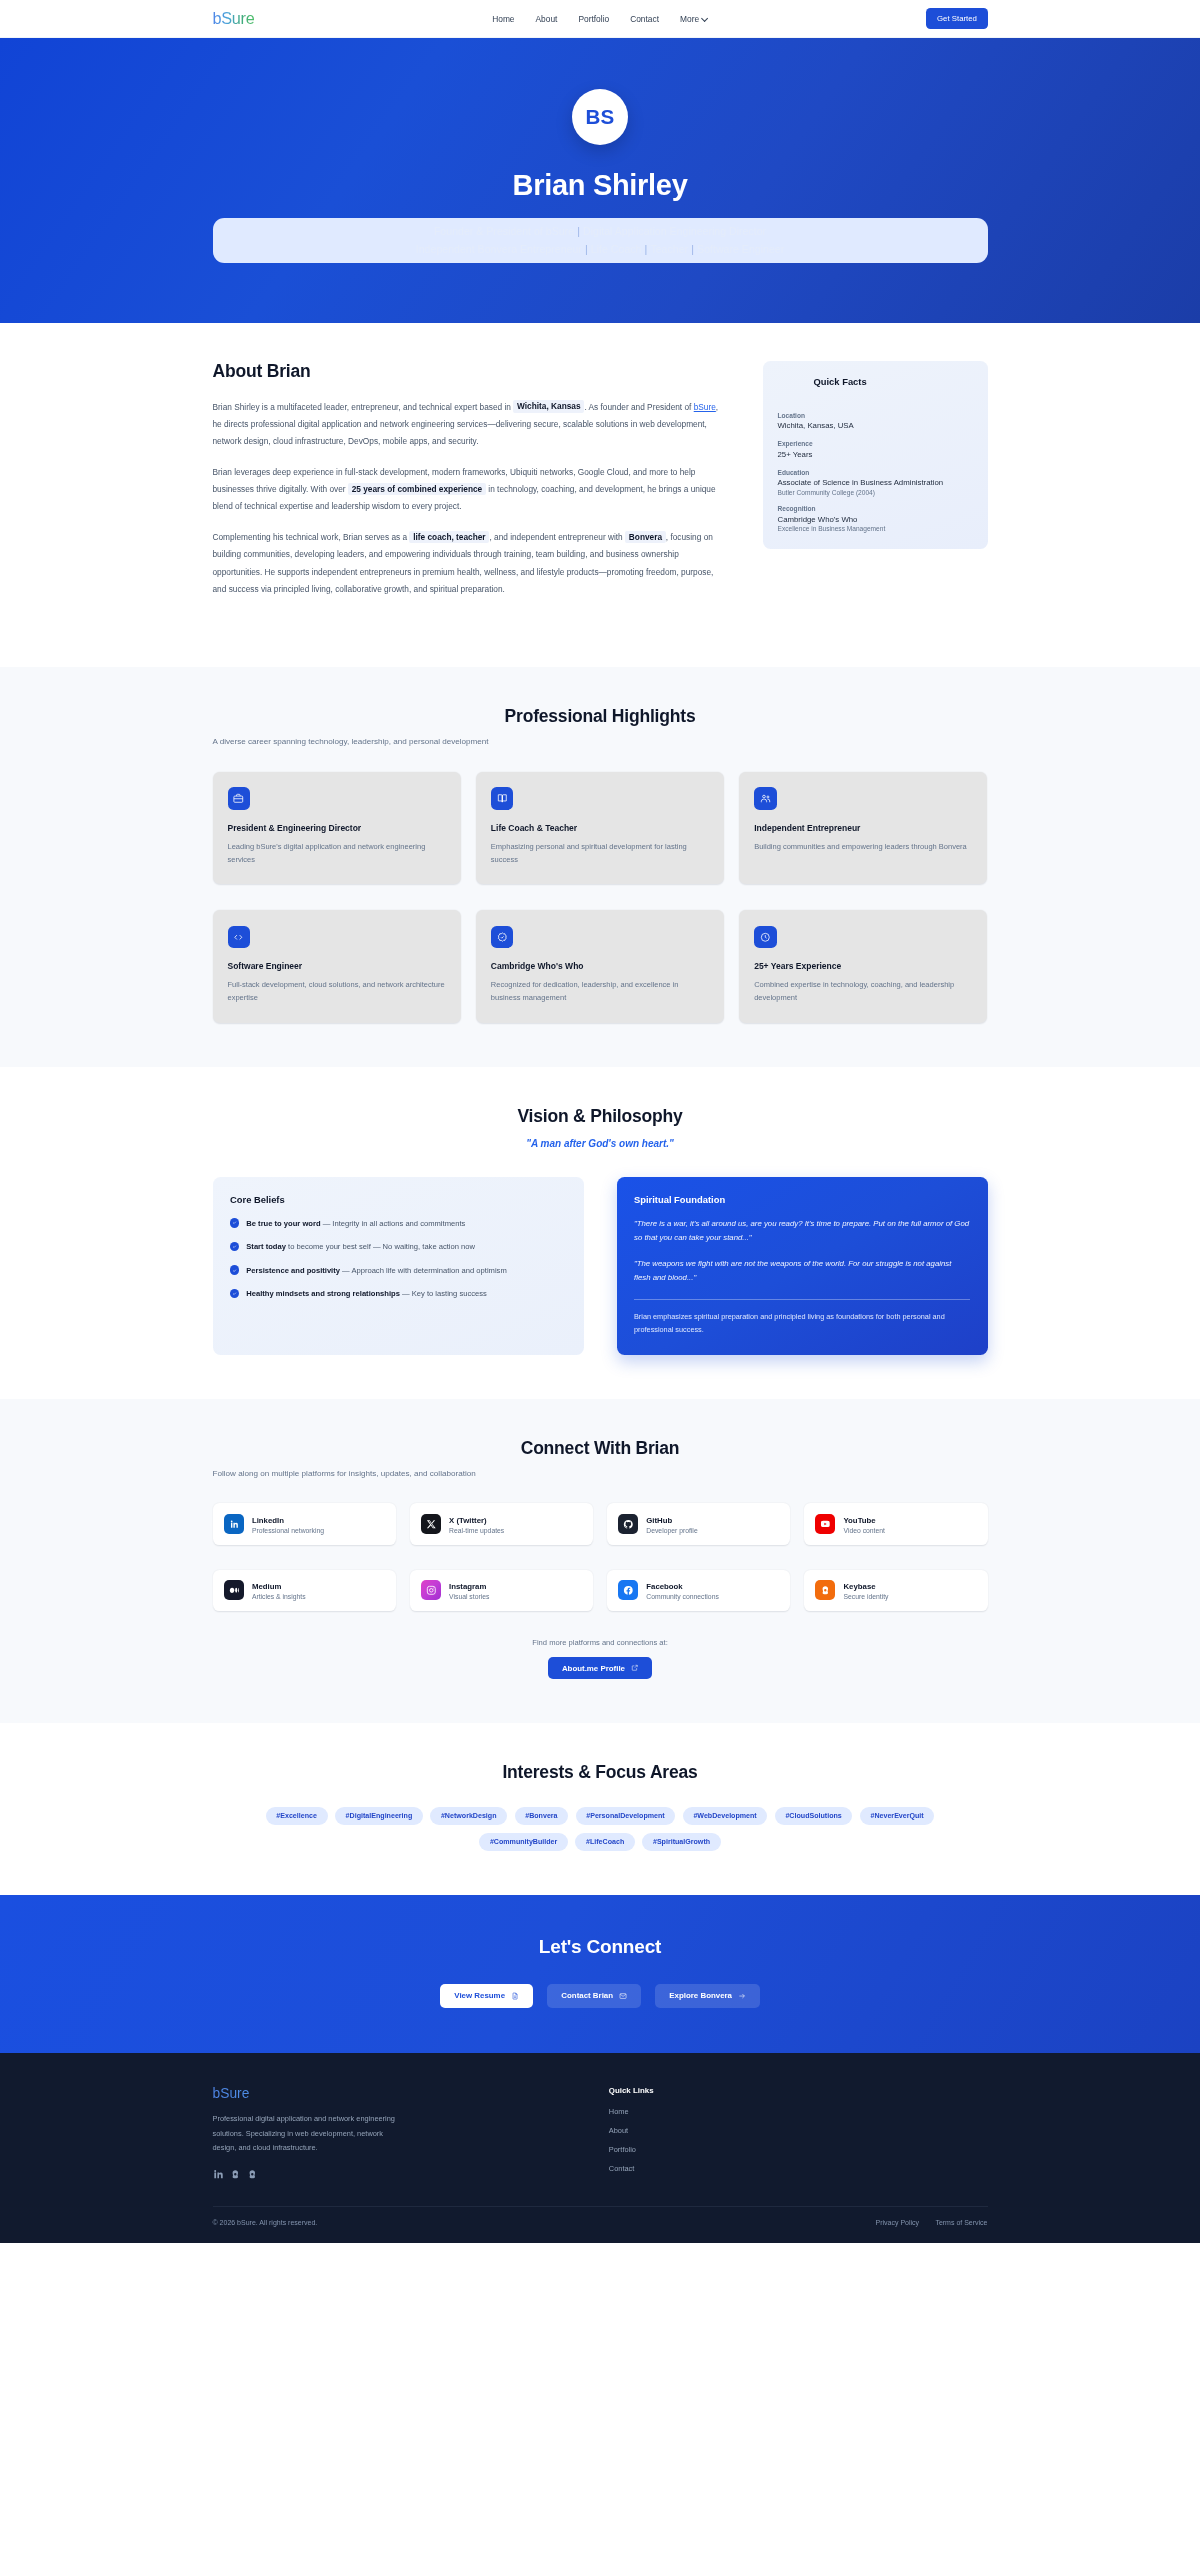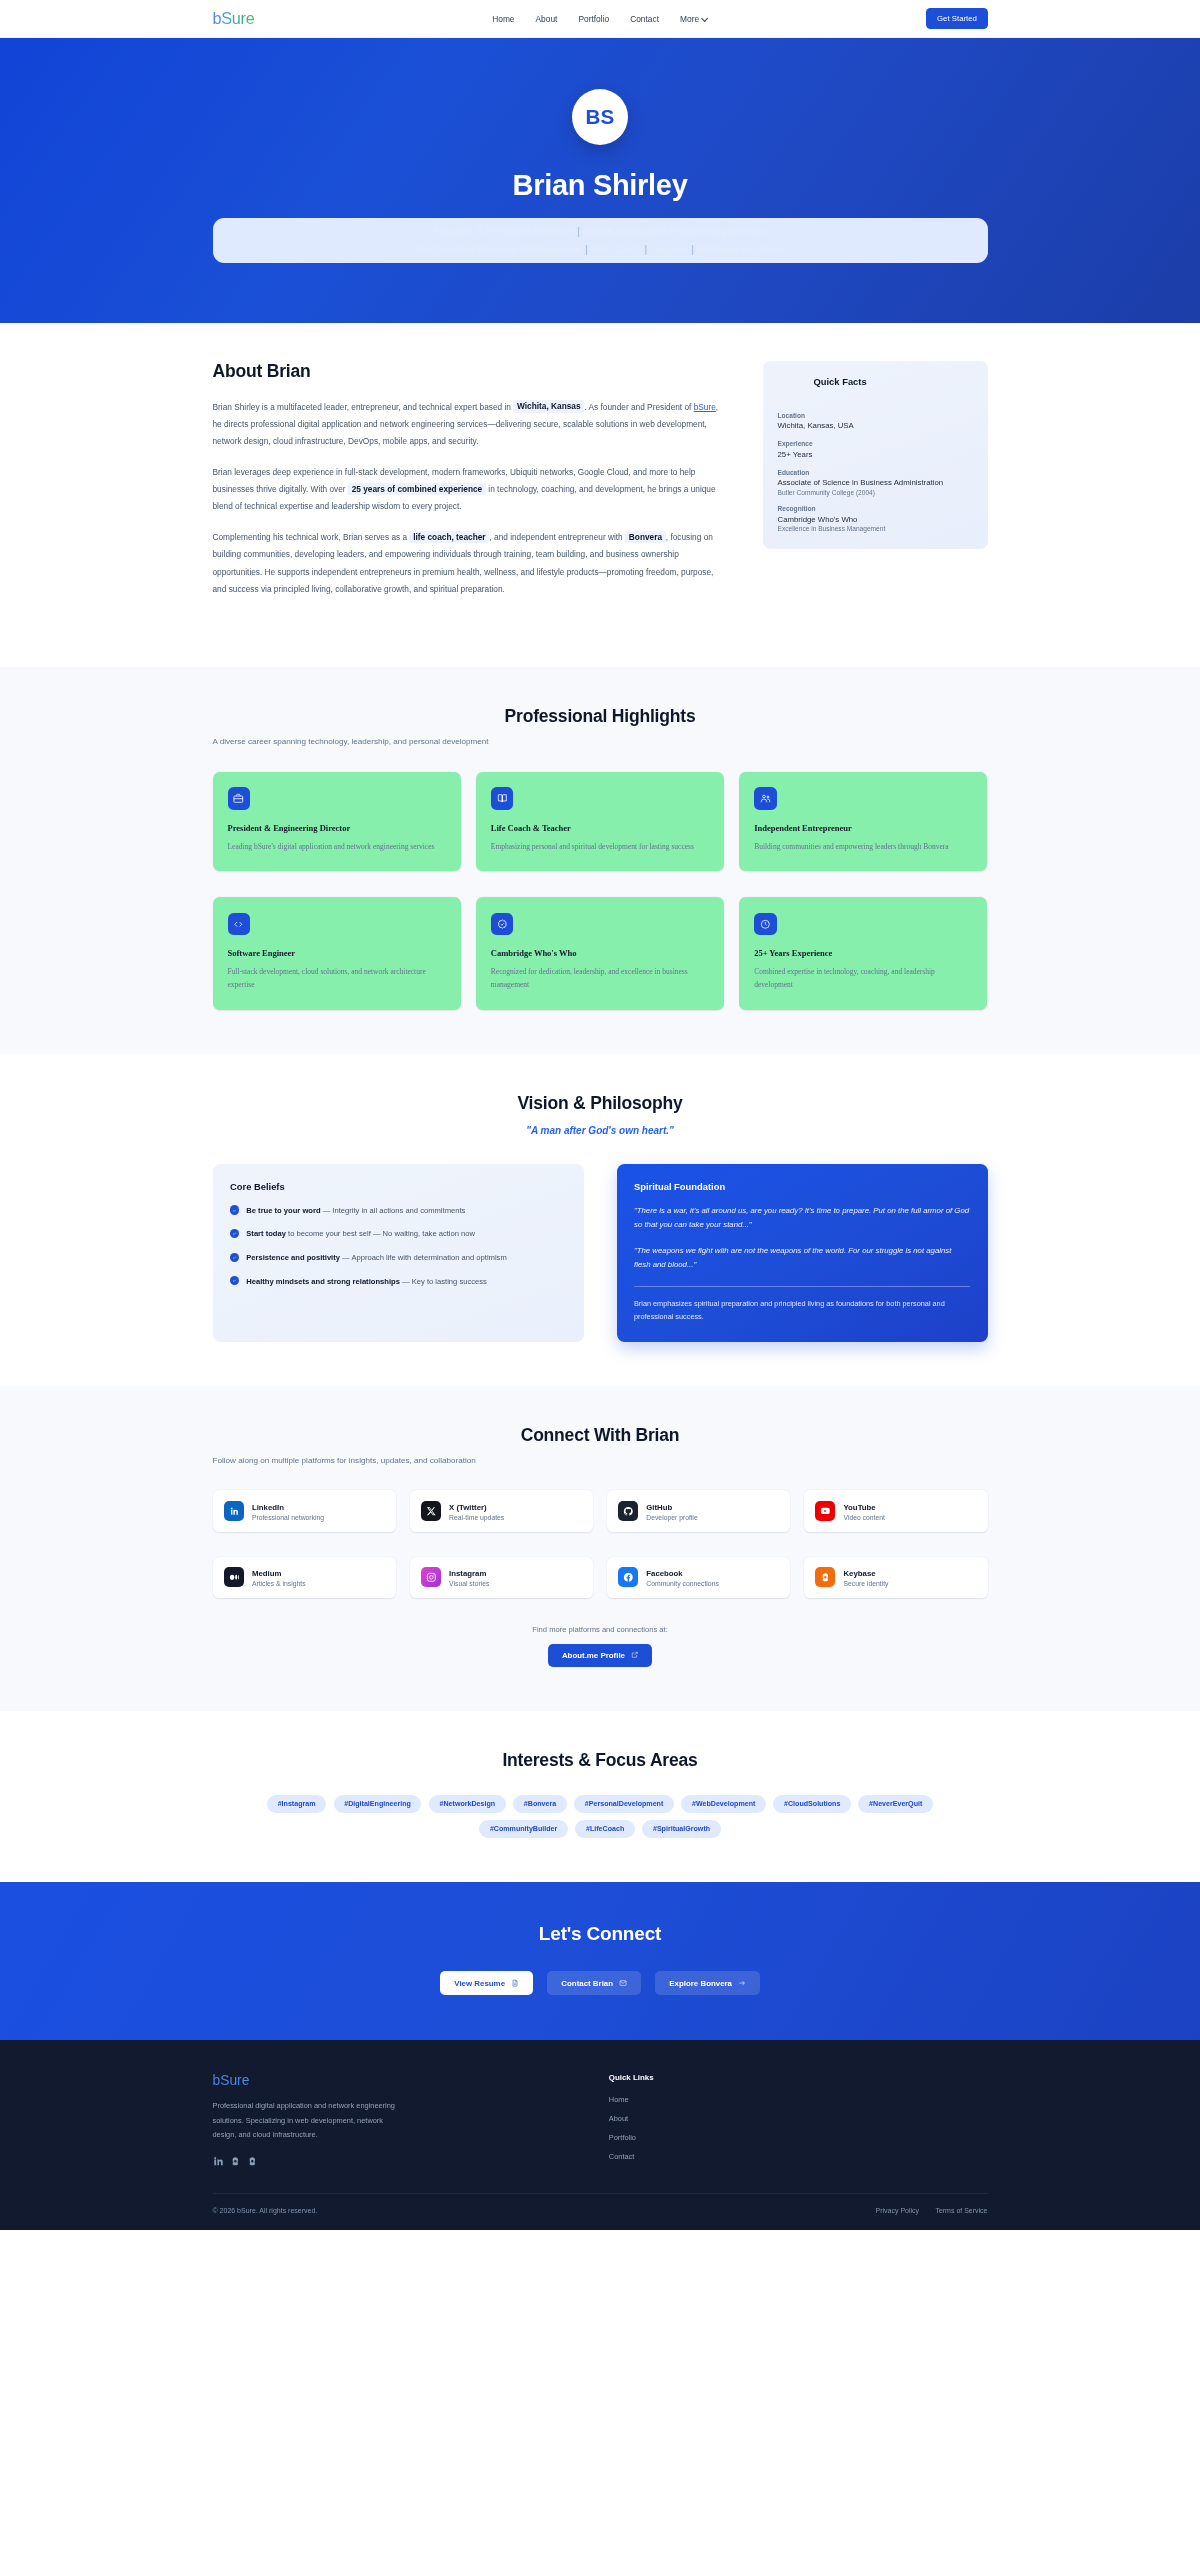--- a/index.html
+++ b/index.html
@@ -82,23 +82,22 @@
   
   .sec-gray { background:#f7f9fc; }
   .sec-white { background:#ffffff; }
   .sec-pad { padding:39px 0 44px; }
   .sec-title { font-size:17.5px; font-weight:bold; color:#0f172a; text-align:center; letter-spacing:-0.2px; }
   .sec-sub { font-size:8.1px; color:#64748b; margin-top:10px; }
 
   
   .cards3 { display:grid; grid-template-columns:repeat(3,1fr); gap:15px; margin-top:26px; }
   .card {
-    background:#86efac; border-radius:6.9px; padding:15.6px 15px 17.5px;
+    background:#e5e5e5; border-radius:6.9px; padding:15.6px 15px 17.5px;
     box-shadow:0 0.6px 1.9px rgba(15,23,42,.07), 0 0.6px 1.3px rgba(15,23,42,.04);
-    font-family:Liberation Serif, serif;
   }
   .card-ico {
     width:22.5px; height:22.5px; border-radius:5.6px; background:#1d4ed8;
     display:flex; align-items:center; justify-content:center; margin-bottom:13px;
   }
   .card-ico svg { width:10.6px; height:10.6px; stroke:#fff; fill:none; stroke-width:1.8; }
   .card h4 { font-size:8.5px; font-weight:bold; color:#0f172a; margin-bottom:8.1px; }
   .card p { font-size:7.5px; color:#64748b; line-height:1.73; }
 
   
@@ -477,21 +476,21 @@
             </svg>
         </button>
       </div>
     </div>
   </div>
 
   <div class="sec-white sec-pad">
     <div class="container">
       <div class="sec-title">Interests &amp; Focus Areas</div>
       <div class="tags">
-        <span class="tag">#Instagram</span>
+        <span class="tag">#Excellence</span>
         <span class="tag">#DigitalEngineering</span>
         <span class="tag">#NetworkDesign</span>
         <span class="tag">#Bonvera</span>
         <span class="tag">#PersonalDevelopment</span>
         <span class="tag">#WebDevelopment</span>
         <span class="tag">#CloudSolutions</span>
         <span class="tag">#NeverEverQuit</span>
         <span class="tag">#CommunityBuilder</span>
         <span class="tag">#LifeCoach</span>
         <span class="tag">#SpiritualGrowth</span>

